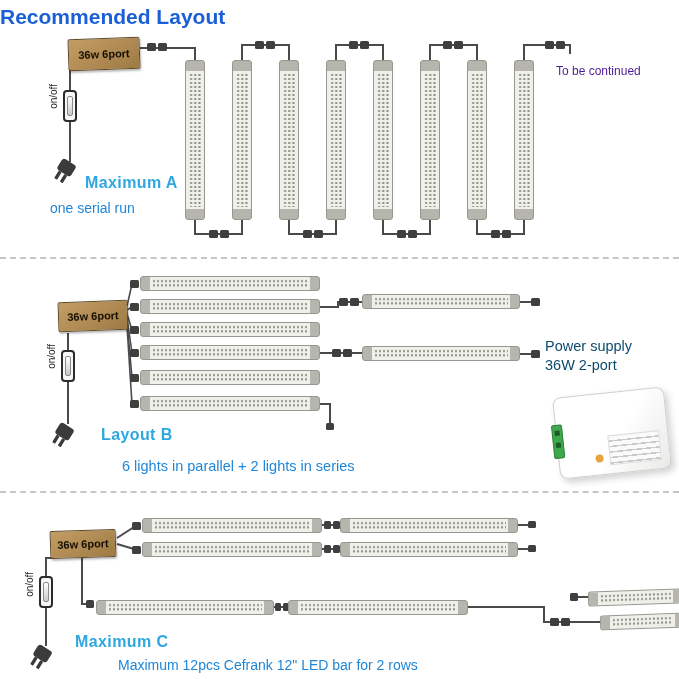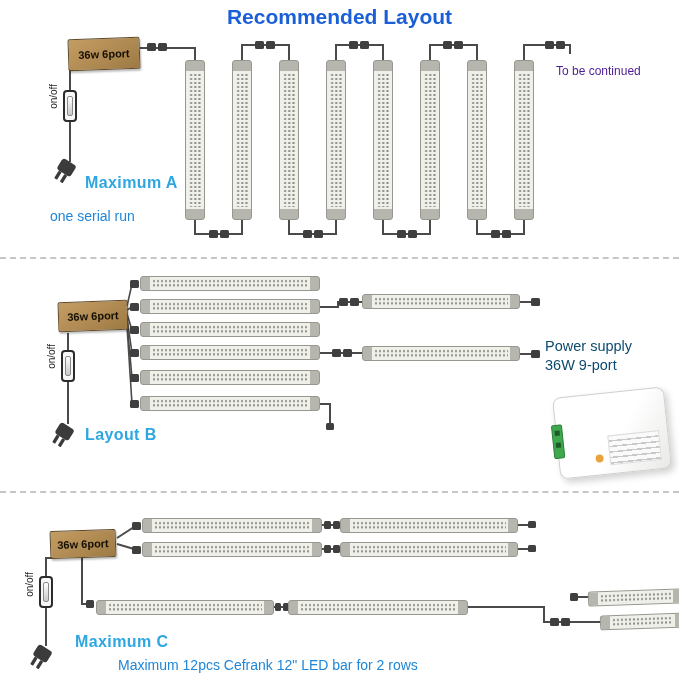--- a/index.html
+++ b/index.html
@@ -1,20 +1,20 @@
 <!DOCTYPE html>
 <html><head>
 <meta charset="utf-8">
 <style>
   *{margin:0;padding:0;box-sizing:border-box}
   body{background:#fff}
   .canvas{position:relative;width:679px;height:679px;background:#fff;overflow:hidden;
           font-family:"Liberation Sans",sans-serif;color:#111}
   .abs{position:absolute}
-  .title{left:0;right:0;top:5px;text-align:center;font-size:21px;font-weight:bold;color:#1a5fd7}
+  .title{left:0;right:0;top:5px;font-size:21px;font-weight:bold;color:#1a5fd7}
   .layout-label{font-size:16px;font-weight:bold;color:#2ea7e0;letter-spacing:.4px}
   .desc{font-size:14px;color:#1f86d8}
   .desc-b{font-size:14.5px}
   .note{font-size:12px;color:#4c1d95}
   .psu-note{font-size:14.5px;color:#0c4a6e}
   .adapter{background:linear-gradient(150deg,#c49d63,#9e7a44);border:1px solid #5f4a28;border-radius:2px;
            color:#161004;font-size:11px;font-weight:bold;display:flex;align-items:center;justify-content:center;
            transform:rotate(-2deg);box-shadow:1px 2px 2px rgba(0,0,0,.25);z-index:3}
   .switch{width:14px;height:32px;background:#f7f7f5;border:2px solid #2b2b2b;border-radius:4px;
           display:flex;align-items:center;justify-content:center;z-index:3}
@@ -168,43 +168,44 @@
   <div class="abs bar-v" style="left:232px;top:60px;height:160px"></div>
   <div class="abs bar-v" style="left:279px;top:60px;height:160px"></div>
   <div class="abs bar-v" style="left:326px;top:60px;height:160px"></div>
   <div class="abs bar-v" style="left:373px;top:60px;height:160px"></div>
   <div class="abs bar-v" style="left:420px;top:60px;height:160px"></div>
   <div class="abs bar-v" style="left:467px;top:60px;height:160px"></div>
   <div class="abs bar-v" style="left:514px;top:60px;height:160px"></div>
 
   <div class="abs note" style="left:556px;top:64px">To be continued</div>
   <div class="abs layout-label" style="left:85px;top:174px">Maximum A</div>
-  <div class="abs desc" style="left:50px;top:208px">one serial run</div>
+  <div class="abs desc" style="left:50px;top:200px">one serial run</div>
 
   <div class="abs dash" style="top:257px"></div>
 
   <div class="abs bar-h" style="left:140px;top:276px;width:180px"></div>
   <div class="abs bar-h" style="left:140px;top:299px;width:180px"></div>
   <div class="abs bar-h" style="left:140px;top:322px;width:180px"></div>
   <div class="abs bar-h" style="left:140px;top:345px;width:180px"></div>
   <div class="abs bar-h" style="left:140px;top:370px;width:180px"></div>
   <div class="abs bar-h" style="left:140px;top:396px;width:180px"></div>
   <div class="abs bar-h" style="left:362px;top:294px;width:158px"></div>
   <div class="abs bar-h" style="left:362px;top:346px;width:158px"></div>
 
   <div class="abs adapter" style="left:58px;top:301px;width:70px;height:30px">36w 6port</div>
   <div class="abs vtext" style="left:46px;top:344px">on/off</div>
   <div class="abs switch" style="left:61px;top:350px">
     <div class="rocker"></div>
   </div>
 
-  <div class="abs layout-label" style="left:85px;top:426px">Layout B</div>
+  <div class="abs layout-label" style="left:101px;top:426px">Layout B</div>
+  <div class="abs desc desc-b" style="left:122px;top:458px">6 lights in parallel + 2 lights in series</div>
 
   <div class="abs psu-note" style="left:545px;top:338px">Power supply</div>
-  <div class="abs psu-note" style="left:545px;top:357px">36W 9-port</div>
+  <div class="abs psu-note" style="left:545px;top:357px">36W 2-port</div>
 
   <div class="abs psu" style="left:556px;top:392px">
     <div class="psu-body">
       <div class="psu-green"></div>
       <div class="psu-label"></div>
       <div class="psu-dot"></div>
     </div>
   </div>
 
   <div class="abs dash" style="top:491px"></div>

